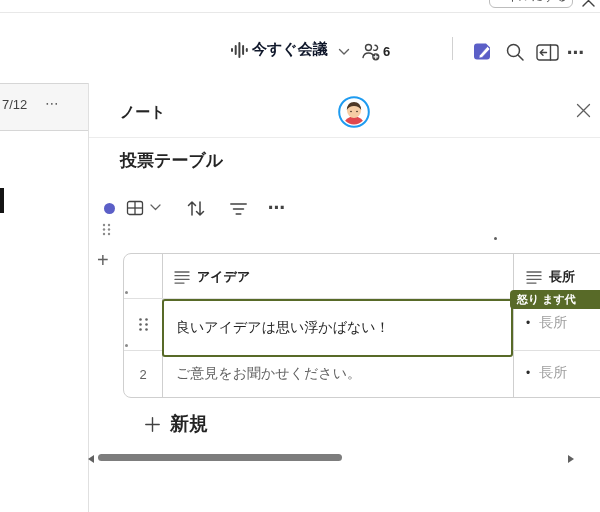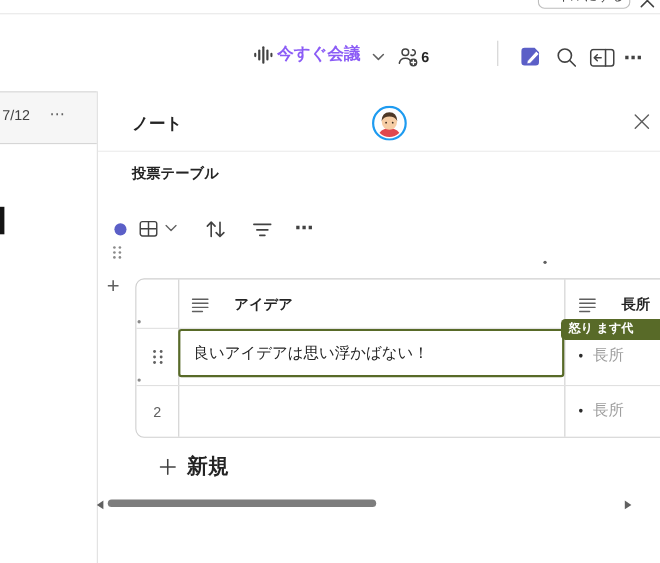--- a/index.html
+++ b/index.html
@@ -15,65 +15,65 @@
   .popout-btn {
     left:489px; top:-16px; width:84px; height:24px;
     border:1.5px solid #bdbdbd; border-radius:6px; background:#fff;
     display:flex; align-items:center; justify-content:center;
     font-size:12px; color:#424242; overflow:hidden; white-space:nowrap;
   }
   .top-close { left:581px; top:-7px; }
   .top-divider { left:0; top:12px; width:600px; height:1px; background:#e8e8e8; }
 
   
-  .meet-label { left:252px; top:40px; font-size:15px; font-weight:700; color:#8b5cf6; white-space:nowrap; }
+  .meet-label { left:252px; top:40px; font-size:15px; font-weight:700; color:#0f172a; white-space:nowrap; }
   .count-label { left:383px; top:44px; font-size:13px; font-weight:700; color:#242424; }
   .tb-divider { left:452px; top:37px; width:1px; height:23px; background:#d1d1d1; }
   .dots { color:#424242; font-size:17px; font-weight:700; letter-spacing:1px; line-height:1; }
   .toolbar-dots { left:567px; top:44px; }
 
   
   .bg-tab {
     left:0; top:83px; width:88px; height:48px; background:#f6f6f6;
     border-top:1px solid #d6d6d6; border-bottom:1px solid #d6d6d6;
   }
   .bg-tab-label { left:2px; top:97px; font-size:13px; color:#424242; }
   .bg-tab-more { left:45px; top:95px; color:#616161; font-size:14px; }
   .stage-clip { left:0; top:188px; width:4px; height:25px; background:#141414; }
 
   
   .panel-border { left:88px; top:83px; width:1px; height:429px; background:#e0e0e0; }
   .panel-title { left:120px; top:103px; font-size:15px; font-weight:700; }
   .avatar { left:338px; top:96px; width:32px; height:32px; }
   .header-divider { left:89px; top:137px; width:511px; height:1px; background:#ececec; }
 
-  .doc-heading { left:120px; top:149px; font-size:13px; font-weight:700; }
+  .doc-heading { left:120px; top:149px; font-size:17px; font-weight:700; }
 
   .loop-bullet { left:104px; top:203px; width:11px; height:11px; border-radius:50%; }
   .loop-grid { left:126px; top:199px; }
   .loop-chevron { left:150px; top:204px; }
   .loop-sort { left:186px; top:199px; }
   .loop-filter { left:230px; top:202px; }
   .loop-dots { left:268px; top:199px; }
   .loop-handle { left:102px; top:223px; }
   .add-col { left:97px; top:250px; font-size:20px; font-weight:400; color:#616161; line-height:1; }
   .cursor-dot { left:494px; top:237px; width:3px; height:3px; border-radius:50%; background:#5f5f5f; }
 
   
   .tbl { left:123px; top:253px; width:520px; height:145px;
          border:1px solid #cfcfcf; border-radius:8px; }
   .tbl .vline { position:absolute; top:0; width:1px; height:143px; background:#cfcfcf; }
   .tbl .v1 { left:38px; } .tbl .v2 { left:389px; }
   .tbl .hline { position:absolute; left:0; width:518px; height:1px; background:#e0e0e0; }
   .tbl .h1 { top:44px; } .tbl .h2 { top:96px; }
-  .col-head { position:absolute; top:14px; display:flex; align-items:center; gap:23px;
+  .col-head { position:absolute; top:14px; display:flex; align-items:center; gap:7px;
               font-size:13px; font-weight:600; color:#242424; white-space:nowrap; }
   .col-head.c1 { left:50px; } .col-head.c2 { left:402px; }
   .row-handle { position:absolute; left:14px; top:63px; }
-  .sel-cell { position:absolute; left:38px; top:45px; width:351px; height:44px;
+  .sel-cell { position:absolute; left:38px; top:45px; width:351px; height:58px;
               border:2px solid #586a28; border-radius:3px; background:#fff;
               display:flex; align-items:center; padding-left:12px;
               font-size:14px; color:#242424; white-space:nowrap; overflow:hidden; }
   .row2-num { position:absolute; left:0; top:97px; width:38px; height:46px;
               display:flex; align-items:center; justify-content:center;
               font-size:13px; color:#616161; }
   .row2-cell { position:absolute; left:38px; top:97px; width:351px; height:46px;
                display:flex; align-items:center; padding-left:14px;
                font-size:14px; color:#616161; white-space:nowrap; overflow:hidden; }
   .pros-cell { position:absolute; left:402px; display:flex; align-items:center; gap:9px;
@@ -269,20 +269,21 @@
     </svg>
   </div>
 
   <div class="sel-cell">良いアイデアは思い浮かばない！</div>
   <div class="pros-cell pros-r1">
     <span class="blt">•</span>
     <span class="txt">長所</span>
   </div>
 
   <div class="row2-num">2</div>
+  <div class="row2-cell">ご意見をお聞かせください。</div>
   <div class="pros-cell pros-r2">
     <span class="blt">•</span>
     <span class="txt">長所</span>
   </div>
 
   <div class="sel-badge">怒り ます代</div>
   <div class="row-dot rd1"></div>
   <div class="row-dot rd2"></div>
 </div>
 

